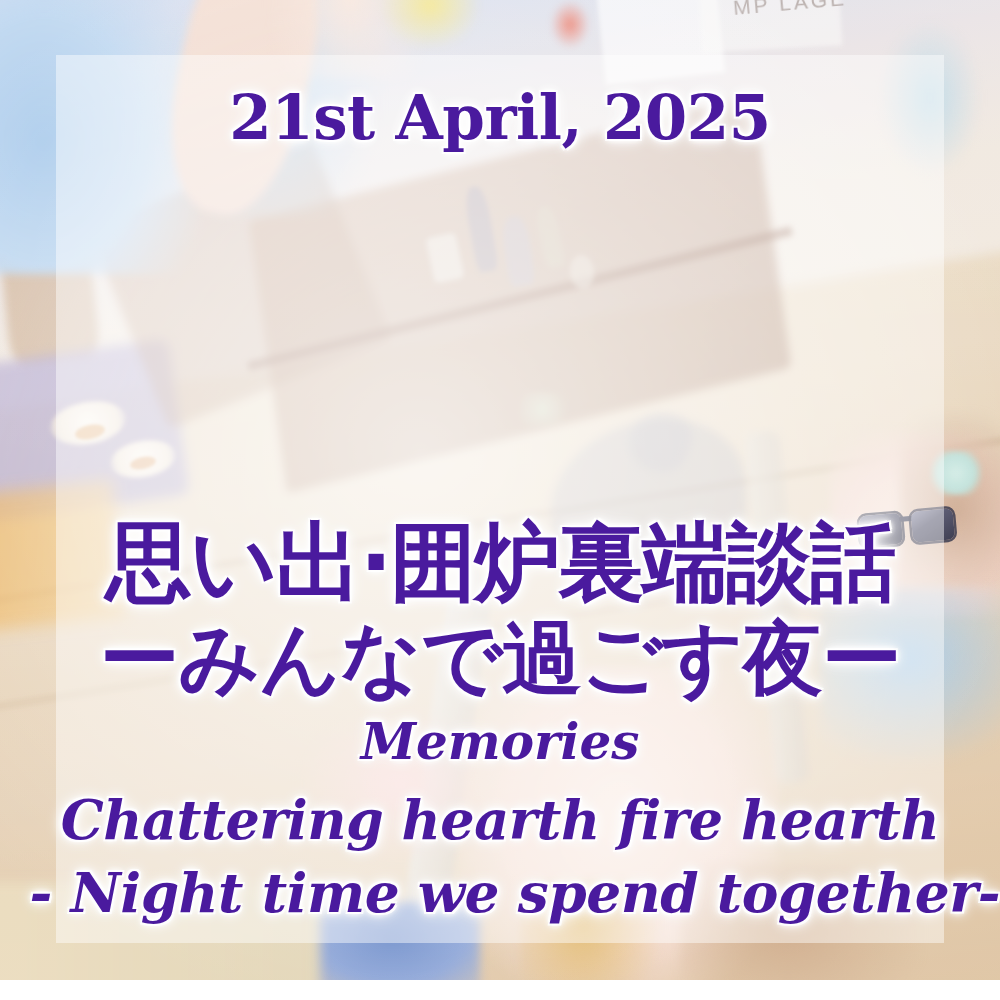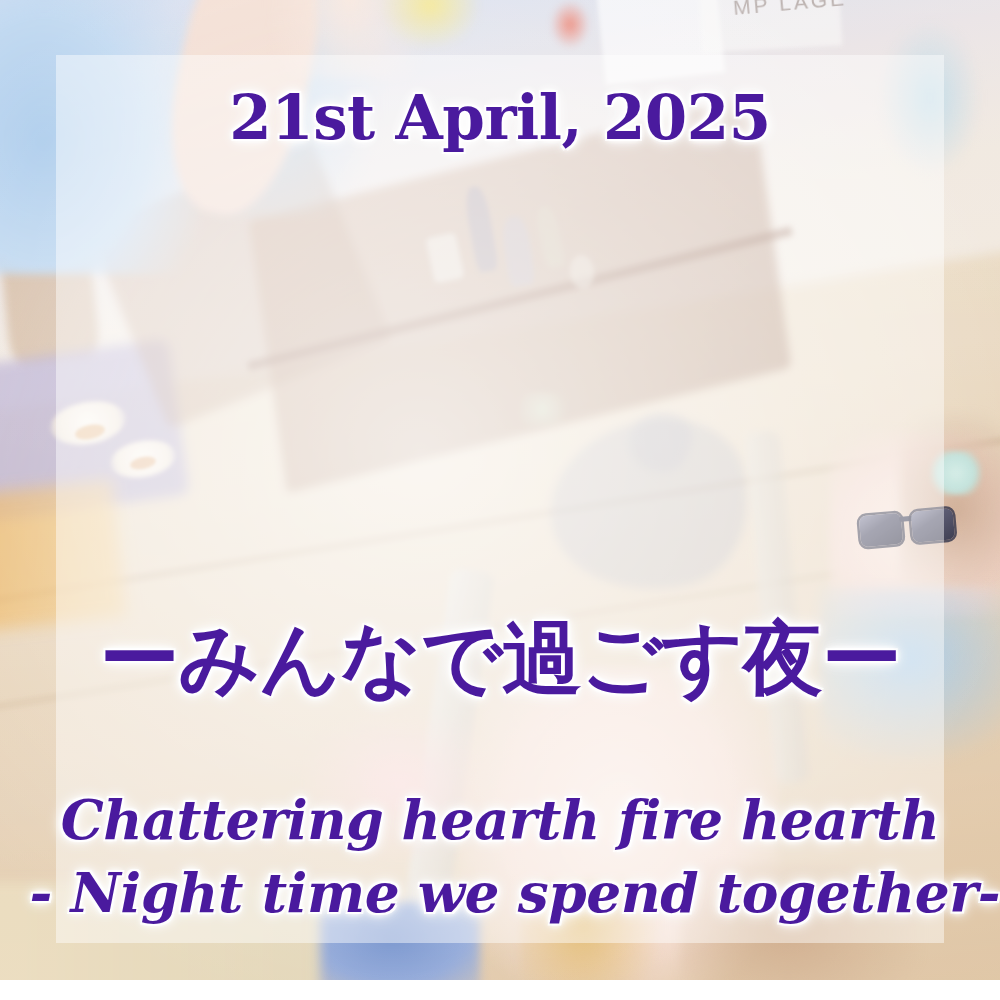--- a/index.html
+++ b/index.html
@@ -397,22 +397,24 @@
     <div class="sg-lens sg-l"></div>
     <div class="sg-bridge"></div>
     <div class="sg-lens sg-r"></div>
   </div>
 
   <div class="panel"></div>
 
   <div class="textwrap">
     <div class="date glow">21st April, 2025</div>
 
+    <div class="jp1 glow">思い出·囲炉裏端談話</div>
 
     <div class="jp2 glow">ーみんなで過ごす夜ー</div>
 
+    <div class="en1 glow">Memories</div>
 
     <div class="en2 glow">Chattering hearth fire hearth</div>
 
     <div class="en3 glow">- Night time we spend together-</div>
   </div>
 
 </div>
 
 </body></html>

